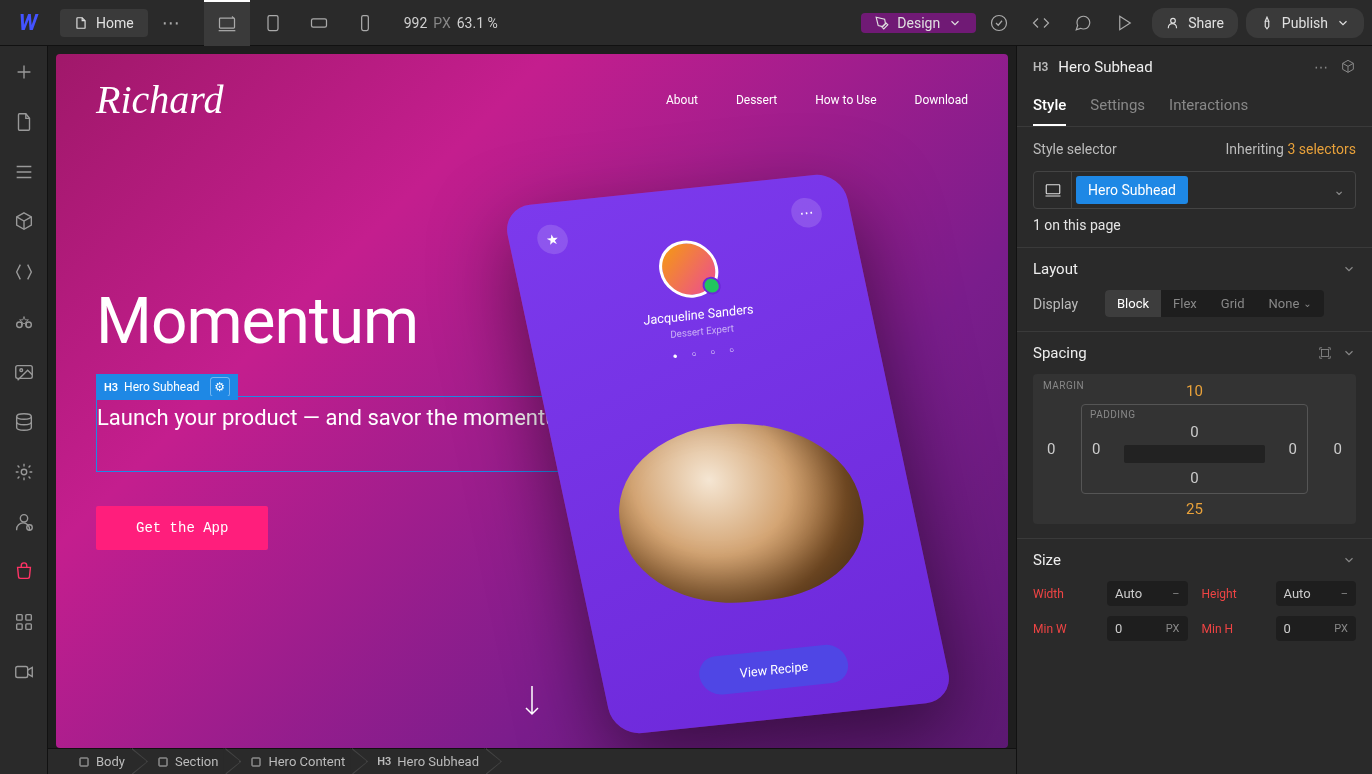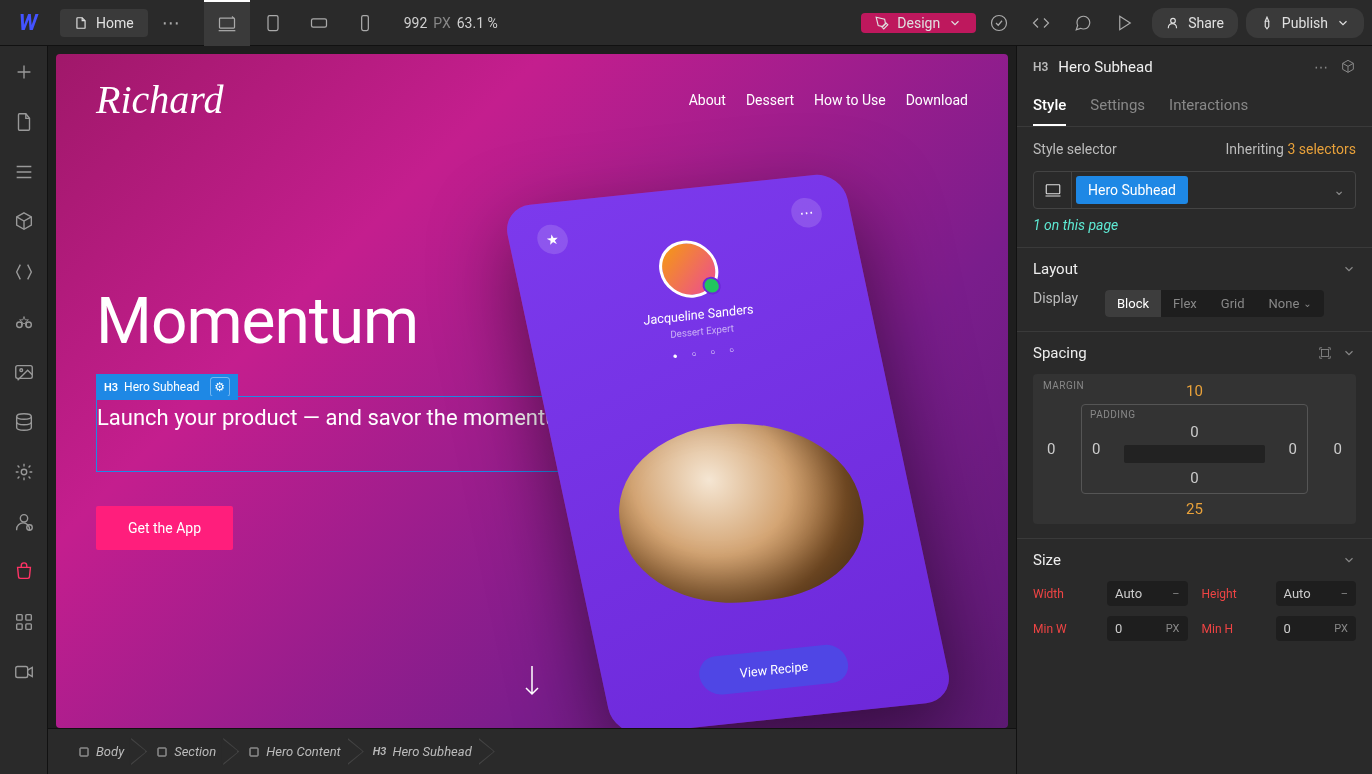--- a/index.html
+++ b/index.html
@@ -11,59 +11,59 @@
 .page-btn { background:#3a3a3a; border-radius:4px; padding:6px 14px; display:flex; align-items:center; gap:8px; font-size:14px; margin-left:8px; }
 .page-btn svg { width:14px; height:14px; }
 .dots-btn { width:40px; height:40px; display:flex; align-items:center; justify-content:center; font-size:18px; letter-spacing:2px; color:#aaa; }
 .bp-group { display:flex; align-items:center; margin-left:8px; }
 .bp-btn { width:46px; height:46px; display:flex; align-items:center; justify-content:center; color:#aaa; }
 .bp-btn.active { background:#3a3a3a; border-top:2px solid #fff; }
 .bp-btn svg { width:20px; height:20px; fill:none; stroke:currentColor; stroke-width:1.5; }
 .zoom-info { margin-left:12px; font-size:14px; color:#d0d0d0; display:flex; gap:6px; align-items:center; }
 .zoom-info .unit { color:#888; }
 .spacer { flex:1; }
-.mode-btn { background:#be185d; border-radius:4px; padding:2px 14px; display:flex; align-items:center; gap:8px; font-size:14px; }
+.mode-btn { background:#701a75; border-radius:4px; padding:2px 14px; display:flex; align-items:center; gap:8px; font-size:14px; }
 .mode-btn svg { width:14px; height:14px; }
 .icon-btn { width:38px; height:38px; display:flex; align-items:center; justify-content:center; color:#aaa; }
 .icon-btn svg { width:18px; height:18px; fill:none; stroke:currentColor; stroke-width:1.6; }
 .share-btn,.publish-btn { background:#3a3a3a; border-radius:12px; padding:7px 14px; display:flex; align-items:center; gap:8px; font-size:14px; margin-left:4px; }
 .share-btn svg,.publish-btn svg { width:14px; height:14px; }
 
 
 .main { flex:1; display:flex; overflow:hidden; }
 .left-tools { width:48px; background:#2a2a2a; display:flex; flex-direction:column; align-items:center; padding-top:12px; gap:22px; border-right:1px solid #111; }
 .left-tools .tool { width:28px; height:28px; display:flex; align-items:center; justify-content:center; color:#999; }
 .left-tools .tool svg { width:22px; height:22px; fill:none; stroke:currentColor; stroke-width:1.5; }
 .left-tools .tool.shop svg { stroke:#ff3366; }
 
 
 .canvas-wrap { flex:1; display:flex; flex-direction:column; background:#1e1e1e; overflow:hidden; }
 .canvas { flex:1; padding:8px 8px 0 8px; overflow:hidden; }
 .preview { width:100%; height:100%; border-radius:4px; background:linear-gradient(135deg,#a0186a 0%,#c41e8e 30%,#7a1d8c 70%,#5e1a75 100%); position:relative; overflow:hidden; }
 .site-nav { position:absolute; top:22px; left:40px; right:40px; display:flex; align-items:center; }
 .brand { font-family:"Brush Script MT",cursive; font-size:40px; color:#fff; font-style:italic; }
-.nav-links { margin-left:auto; display:flex; gap:20px; font-size:14px; color:#fff; }
+.nav-links { margin-left:auto; display:flex; gap:38px; font-size:12px; color:#fff; }
 .hero-h1 { position:absolute; left:40px; top:230px; font-size:64px; font-weight:400; color:#fff; letter-spacing:-1px; }
 .sel-label { position:absolute; left:40px; top:320px; background:#1e88e5; color:#fff; font-size:12px; padding:3px 8px; display:flex; align-items:center; gap:6px; }
 .sel-label .tag { font-weight:600; font-size:11px; }
 .sel-label .gear { width:20px; height:20px; display:flex; align-items:center; justify-content:center; margin-left:4px; border:1px solid rgba(255,255,255,.4); border-radius:3px; }
 .hero-sub { position:absolute; left:40px; top:342px; width:508px; height:76px; border:1px solid #1e88e5; padding:6px 0; font-size:22px; color:#fff; line-height:1.4; }
-.cta { position:absolute; left:40px; top:452px; background:#ff1e7c; color:#fff; padding:14px 32px; font-size:14px; border-radius:2px; }
+.cta { position:absolute; left:40px; top:452px; background:#ff1e7c; color:#fff; padding:14px 40px; font-size:14px; border-radius:2px;font-family:Liberation Mono, monospace; }
 .phone { position:absolute; right:110px; top:130px; width:340px; height:540px; transform:rotate(-12deg) skewY(6deg); background:linear-gradient(160deg,#7c3aed 0%,#6d28d9 100%); border-radius:28px; box-shadow:0 30px 80px rgba(0,0,0,.5); overflow:hidden; }
 .phone-top { display:flex; align-items:center; justify-content:space-between; padding:22px 28px 0; }
 .phone-top .circ { width:30px; height:30px; border-radius:50%; background:rgba(255,255,255,.15); display:flex; align-items:center; justify-content:center; color:#fff; font-size:14px; }
 .avatar { width:58px; height:58px; border-radius:50%; background:linear-gradient(135deg,#f59e0b,#ec4899); margin:0 auto; border:3px solid #fff; position:relative; }
 .avatar::after{content:"";position:absolute;right:-2px;bottom:-2px;width:14px;height:14px;background:#22c55e;border-radius:50%;border:2px solid #6d28d9;}
 .pname { text-align:center; color:#fff; font-size:13px; margin-top:10px; font-style:italic; }
 .prole { text-align:center; color:rgba(255,255,255,.6); font-size:10px; margin-top:4px; font-style:italic; }
 .pdots { text-align:center; color:#fff; margin-top:12px; font-size:8px; letter-spacing:6px; }
 .scoop { position:absolute; left:50%; top:240px; transform:translateX(-50%); width:240px; height:180px; background:radial-gradient(circle at 40% 30%,#f5e6d3 0%,#d4a574 40%,#8b5a2b 70%,#5c3a1a 100%); border-radius:50% 50% 45% 45%; box-shadow:inset -20px -20px 40px rgba(0,0,0,.3); }
 .view-recipe { position:absolute; bottom:30px; left:50%; transform:translateX(-50%); background:#4f46e5; color:#fff; padding:12px 40px; border-radius:24px; font-size:13px; font-style:italic; }
 .scroll-arrow { position:absolute; left:50%; bottom:30px; width:24px; height:34px; transform:translateX(-50%); color:#fff; }
-.breadcrumb { height:46px; background:#2a2a2a; display:flex; align-items:center; padding:0 12px; border-top:1px solid #111;font-style:italic; }
+.breadcrumb { height:26px; background:#2a2a2a; display:flex; align-items:center; padding:0 12px; border-top:1px solid #111; }
 .crumb { position:relative; padding:6px 14px 6px 18px; font-size:13px; color:#bbb; display:flex; align-items:center; gap:6px; }
 .crumb::after { content:""; position:absolute; right:-8px; top:0; bottom:0; width:16px; background:#2a2a2a; clip-path:polygon(0 0,100% 50%,0 100%); border-right:1px solid #444; transform:skewX(0); }
 .crumb::before { content:""; position:absolute; right:-9px; top:0; bottom:0; width:16px; background:#444; clip-path:polygon(0 0,100% 50%,0 100%); }
 .crumb svg{width:12px;height:12px;}
 
 
 .right-panel { width:356px; background:#2a2a2a; border-left:1px solid #111; overflow-y:auto; font-size:14px; }
 .rp-head { padding:12px 16px; display:flex; align-items:center; gap:10px; }
 .rp-head .h3tag { font-size:12px; font-weight:600; color:#bbb; }
 .rp-head .elname { font-size:15px; color:#eee; }
@@ -72,24 +72,24 @@
 .rp-tab { padding:8px 0 10px; font-size:15px; color:#888; border-bottom:2px solid transparent; }
 .rp-tab.active { color:#fff; border-bottom-color:#fff; font-weight:500; }
 .rp-row { padding:14px 16px; display:flex; align-items:center; justify-content:space-between; }
 .rp-row .label { color:#bbb; }
 .rp-row .val { color:#bbb; }
 .rp-row .val .accent { color:#e8a13a; }
 .class-sel { margin:0 16px 8px; display:flex; align-items:center; border:1px solid #444; border-radius:4px; overflow:hidden; }
 .class-sel .bp-ico { width:38px; height:36px; display:flex; align-items:center; justify-content:center; border-right:1px solid #444; }
 .class-chip { background:#1e88e5; color:#fff; padding:6px 12px; border-radius:3px; margin:4px; font-size:14px; }
 .class-sel .chev { margin-left:auto; padding:0 10px; color:#888; }
-.count { padding:0 16px 14px; color:#5eead4;font-style:italic; }
+.count { padding:0 16px 14px; color:#e5e5e5; }
 .section-head { padding:12px 16px; display:flex; align-items:center; justify-content:space-between; font-size:15px; color:#eee; border-top:1px solid #3a3a3a; }
 .section-head svg{width:14px;height:14px;color:#888;}
-.display-row { padding:0 16px 14px; display:flex; align-items:flex-start; gap:12px; }
+.display-row { padding:0 16px 14px; display:flex; align-items:center; gap:12px; }
 .display-row .lab { color:#bbb; width:60px; }
 .disp-opts { display:flex; background:#1e1e1e; border-radius:4px; overflow:hidden; }
 .disp-opt { padding:6px 12px; font-size:13px; color:#888; }
 .disp-opt.active { background:#3d3d3d; color:#fff; }
 .disp-opt.none { display:flex; align-items:center; gap:4px; }
 .spacing-box { margin:0 16px 14px; background:#333; border-radius:4px; padding:6px; position:relative; height:150px; }
 .margin-lbl { position:absolute; top:6px; left:10px; font-size:10px; color:#888; letter-spacing:.5px; }
 .padding-box { position:absolute; top:30px; left:48px; right:48px; bottom:30px; border:1px solid #555; border-radius:4px; }
 .padding-lbl { position:absolute; top:4px; left:8px; font-size:10px; color:#888; letter-spacing:.5px; }
 .sp-val { position:absolute; font-size:15px; color:#ccc; }

